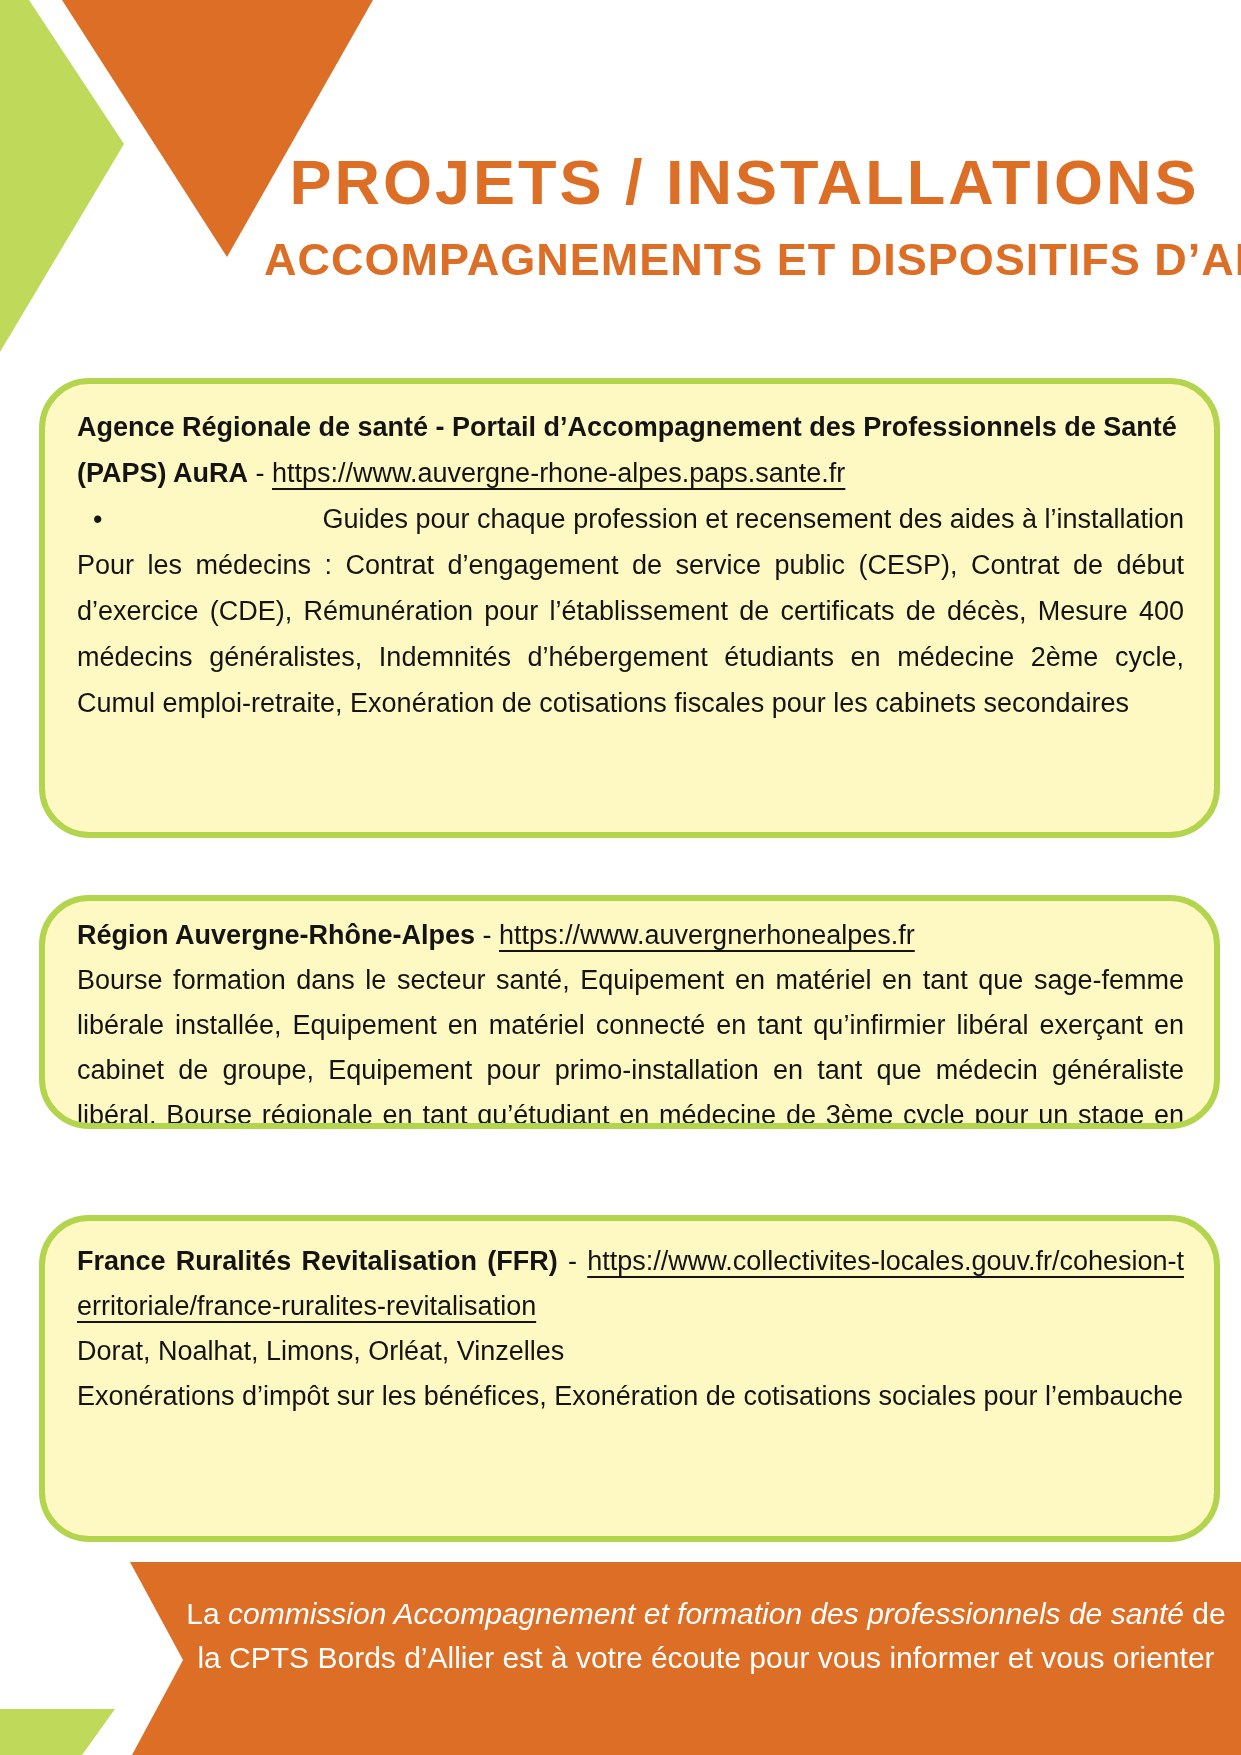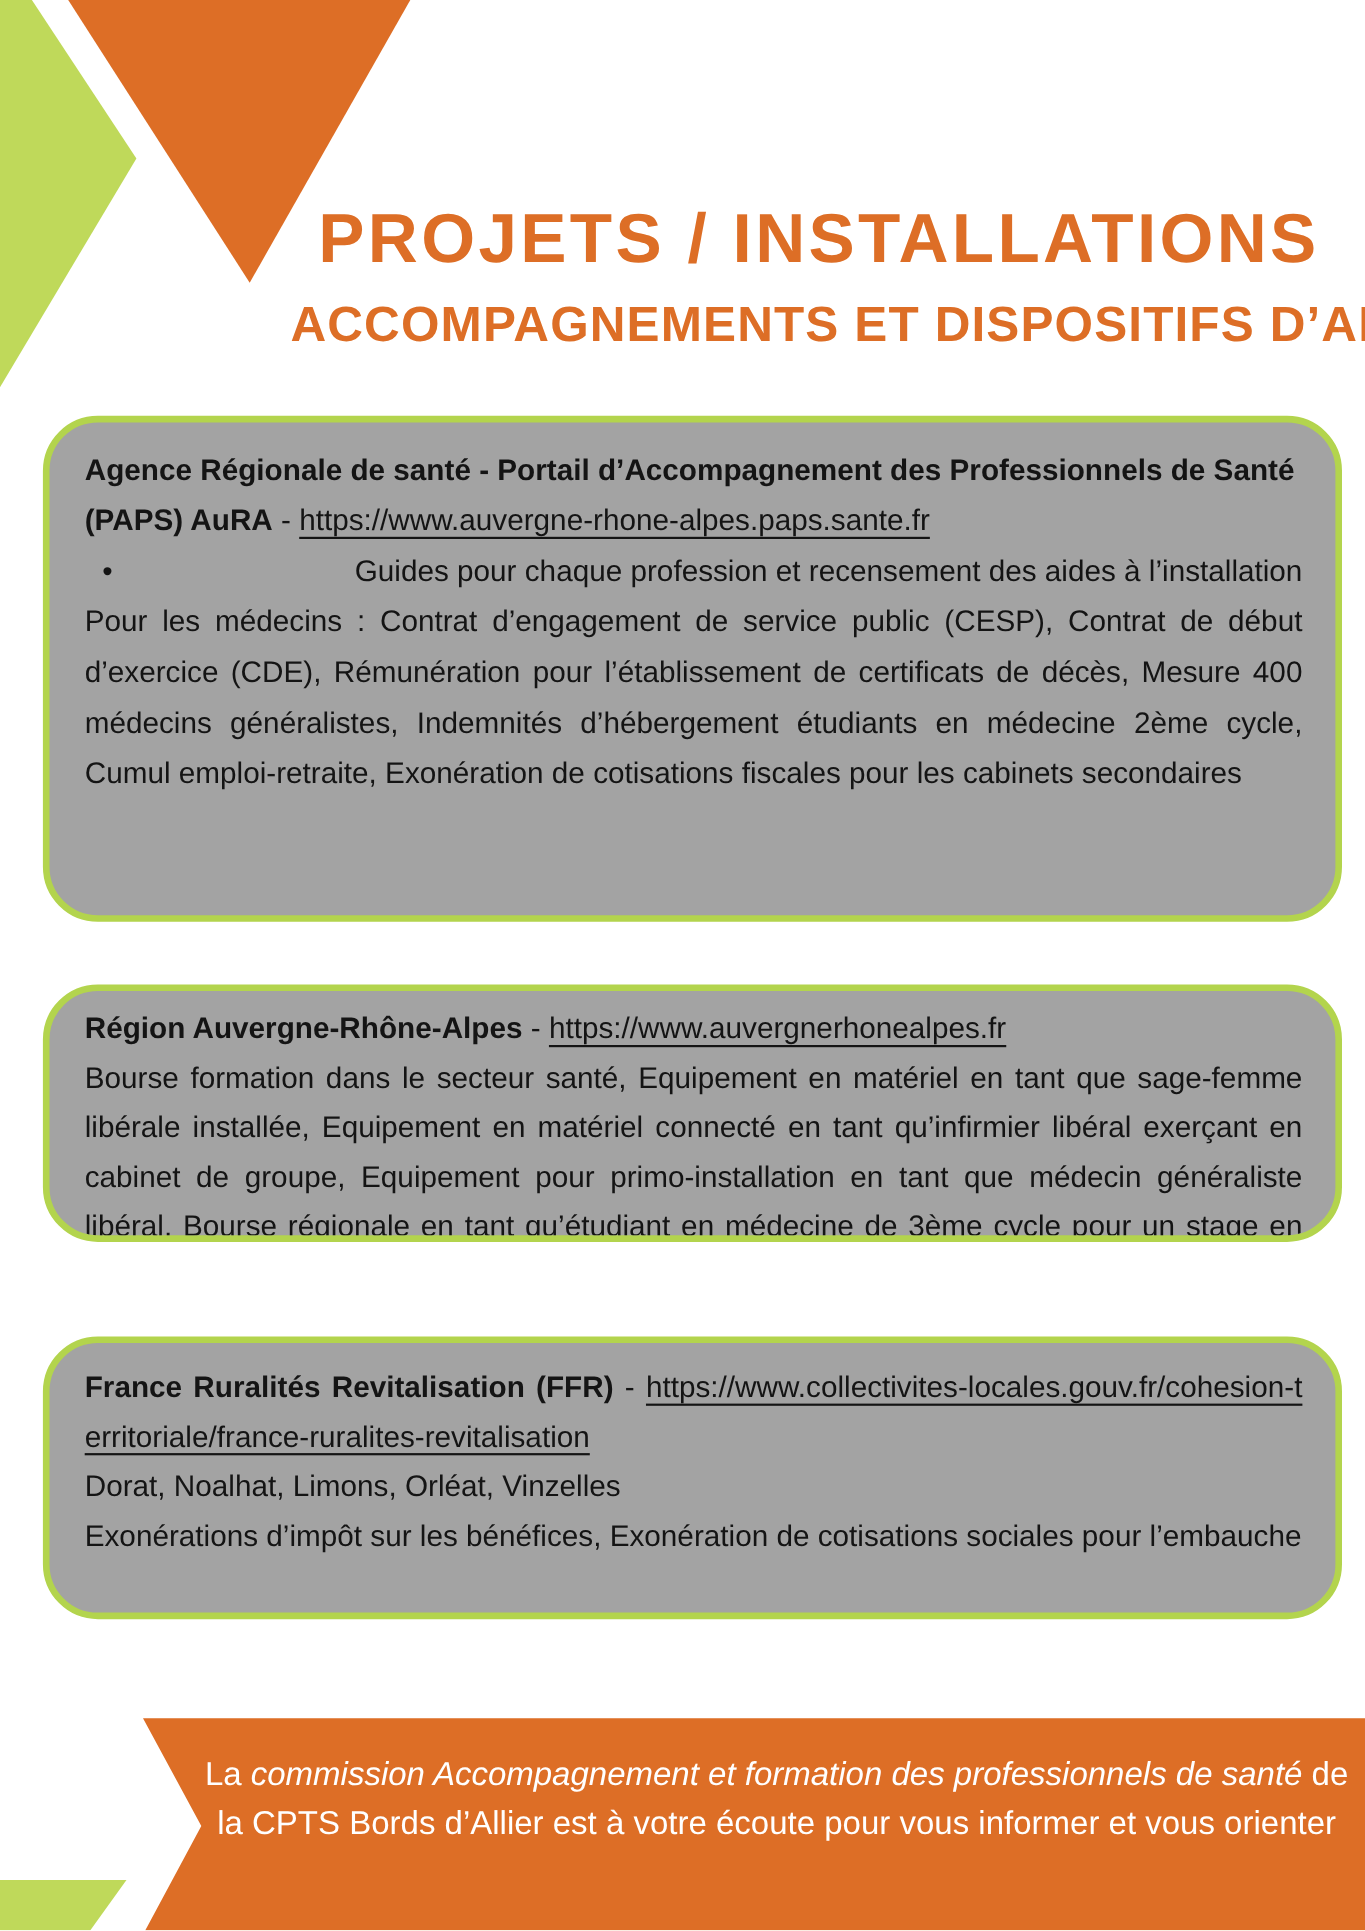--- a/index.html
+++ b/index.html
@@ -3,33 +3,33 @@
 <meta charset="utf-8">
 <style>
   html,body{margin:0;padding:0;background:#ffffff;}
   .page{
     position:relative;width:1241px;height:1755px;overflow:hidden;background:#fff;
     font-family:"Liberation Sans",sans-serif;color:#141414;
   }
   .decor{position:absolute;left:0;top:0;z-index:1;}
   .content{position:relative;z-index:2;}
 
-  .title-block{position:absolute;left:264px;right:16px;top:146px;text-align:center;color:var(--orange);margin-top:35px;}
+  .title-block{position:absolute;left:264px;right:16px;top:146px;text-align:center;color:var(--orange);}
   .title-block h1{margin:0;font-size:63px;font-weight:800;letter-spacing:3px;white-space:nowrap;}
   .title-block h2{margin:16px 0 0 0;font-size:45px;font-weight:700;letter-spacing:1px;white-space:nowrap;}
 
   .card{
-    position:absolute;left:39px;width:1181px;box-sizing:border-box;background:#a3a3a3;
+    position:absolute;left:39px;width:1181px;box-sizing:border-box;background:#fef9c3;
     border:6px solid var(--lime_border);border-radius:50px;overflow:hidden;
     padding:20px 30px 0 32px;font-size:27px;line-height:46px;
   }
   .card p{margin:0;}
   .card-1{top:378px;height:460px;}
   .card-2{top:895px;height:234px;line-height:45px;padding-top:12px;}
-  .card-3{top:1215px;height:257px;line-height:45px;padding-top:18px;}
+  .card-3{top:1215px;height:327px;line-height:45px;padding-top:18px;}
   .bold{font-weight:700;}
   .italic{}
   .just{text-align:justify;}
   .link{color:inherit;text-decoration:underline;text-underline-offset:6px;text-decoration-thickness:2px;}
   .break{word-break:break-all;}
   .bullets{margin:0;padding:0;list-style:none;}
   .bullets li{position:relative;padding-left:46px;text-align:right;}
   .bullets li::before{content:"•";position:absolute;left:16px;top:0;}
 
   .banner-text{

